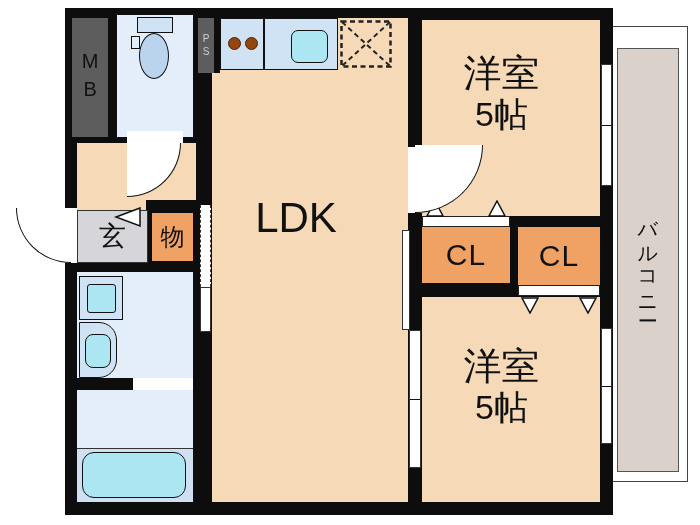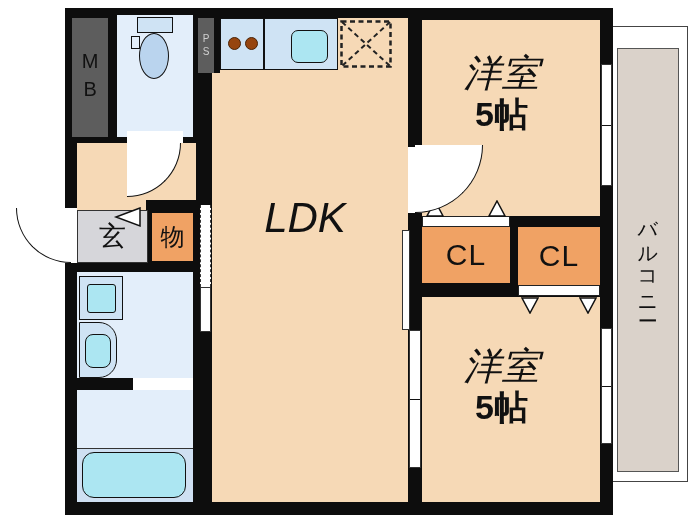--- a/index.html
+++ b/index.html
@@ -18,22 +18,22 @@
   .fixture{background:var(--fixture-fill); border:1.5px solid #111; box-sizing:border-box;}
   .water{background:var(--water-fill); border:1.5px solid #111; box-sizing:border-box;}
   .doorstrip{background:#fff; box-sizing:border-box;}
   .window{background:#fff; border:1px solid #333; box-sizing:border-box;}
   .tick{position:absolute; left:0; right:0; height:1px; background:#111;}
   .arc{background:#fff;}
   .label{color:#111; text-align:center; line-height:1.12;}
   .flexc{display:flex; align-items:center; justify-content:center;}
   .vtext{writing-mode:vertical-rl; text-orientation:upright; letter-spacing:3px;}
   .cl-label{font-size:30px; letter-spacing:1px; color:#111;}
-  .room-line1{font-size:38px; display:block;font-style:italic;}
-  .room-line2{font-size:34px; display:block;font-weight:bold;}
+  .room-line1{font-size:38px; display:block;}
+  .room-line2{font-size:34px; display:block;}
 </style>
 </head>
 <body>
 
 <div id="plan">
 
   <div class="abs" style="left:612px; top:26px; width:76px; height:456px; background:#fff; border:1.5px solid #444; box-sizing:border-box;"></div>
   <div class="abs flexc" style="left:617px; top:48px; width:62px; height:424px; background:var(--balcony-fill); border:1px solid #555; box-sizing:border-box;">
     <span class="vtext label" style="font-size:20px;">バルコニー</span>
   </div>
@@ -137,21 +137,21 @@
   <div class="abs doorstrip" style="left:200px; top:205px; width:11px; height:82px; border-left:1px dashed #333; border-right:1px dashed #333;"></div>
   <div class="abs doorstrip" style="left:200px; top:287px; width:11px; height:45px; border:1px solid #333;"></div>
 
   <div class="abs window" style="left:601px; top:64px; width:11px; height:122px;">
     <div class="tick" style="top:60px;"></div>
   </div>
   <div class="abs window" style="left:601px; top:328px; width:11px; height:116px;">
     <div class="tick" style="top:57px;"></div>
   </div>
 
-  <div class="abs label" style="left:205px; top:194px; width:200px;">
+  <div class="abs label" style="left:196px; top:194px; width:200px;">
     <span class="room-line1" style="font-size:42px;">LDK</span>
   </div>
   <div class="abs label" style="left:414px; top:52px; width:175px;">
     <span class="room-line1">洋室</span>
     <span class="room-line2">5帖</span>
   </div>
   <div class="abs label" style="left:414px; top:345px; width:175px;">
     <span class="room-line1">洋室</span>
     <span class="room-line2">5帖</span>
   </div>

